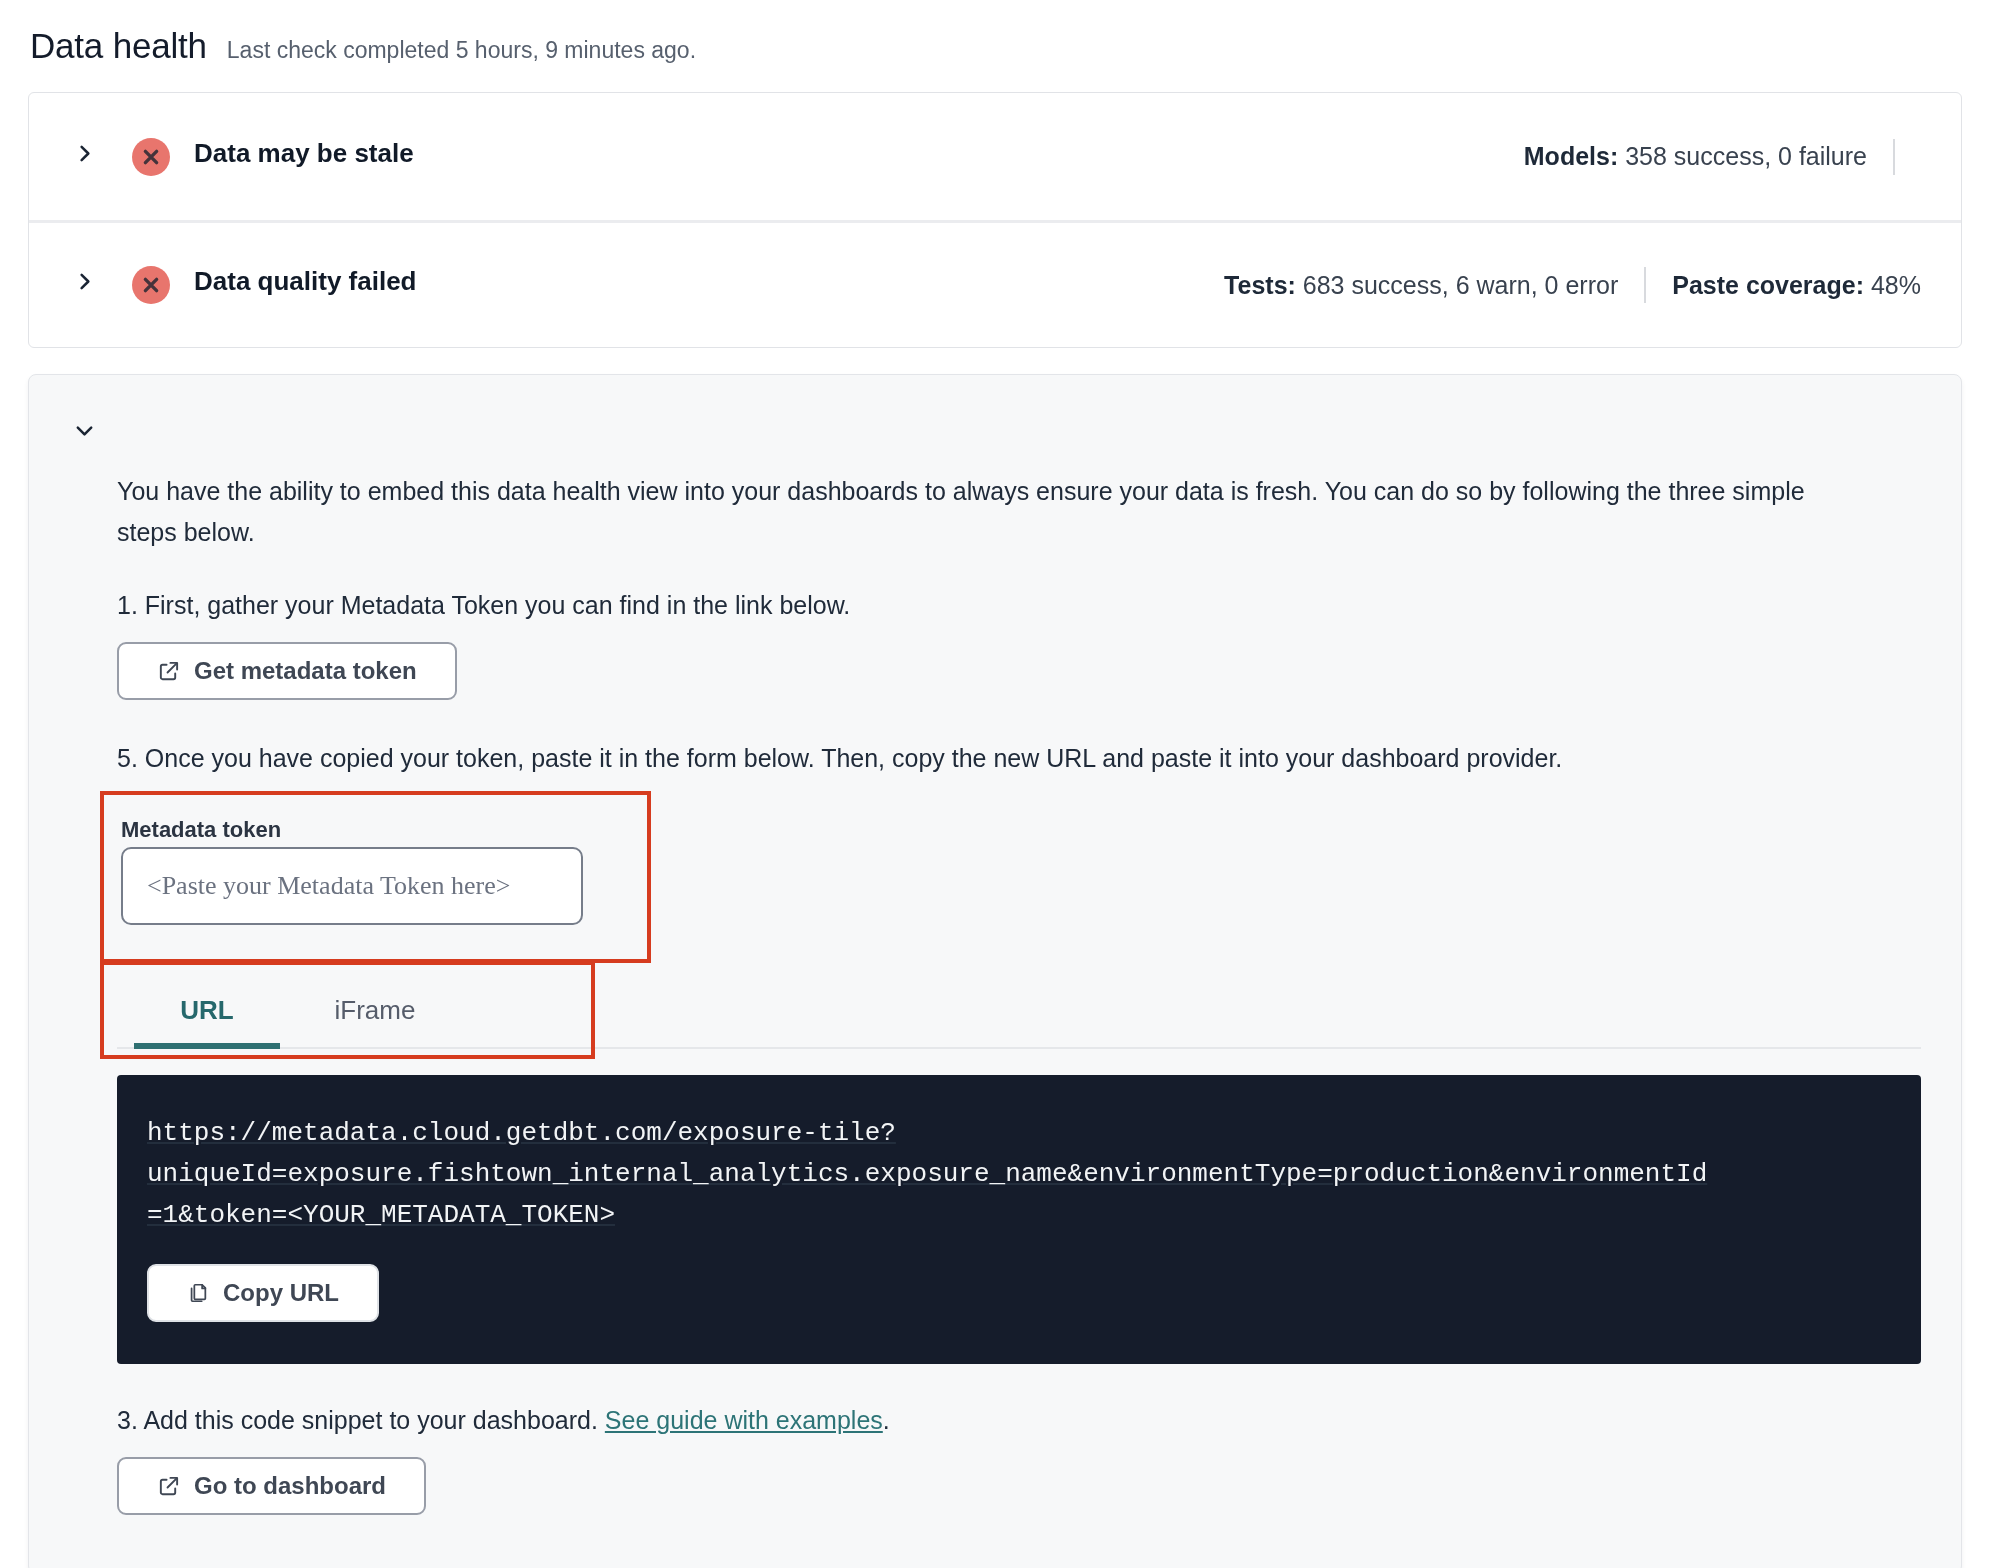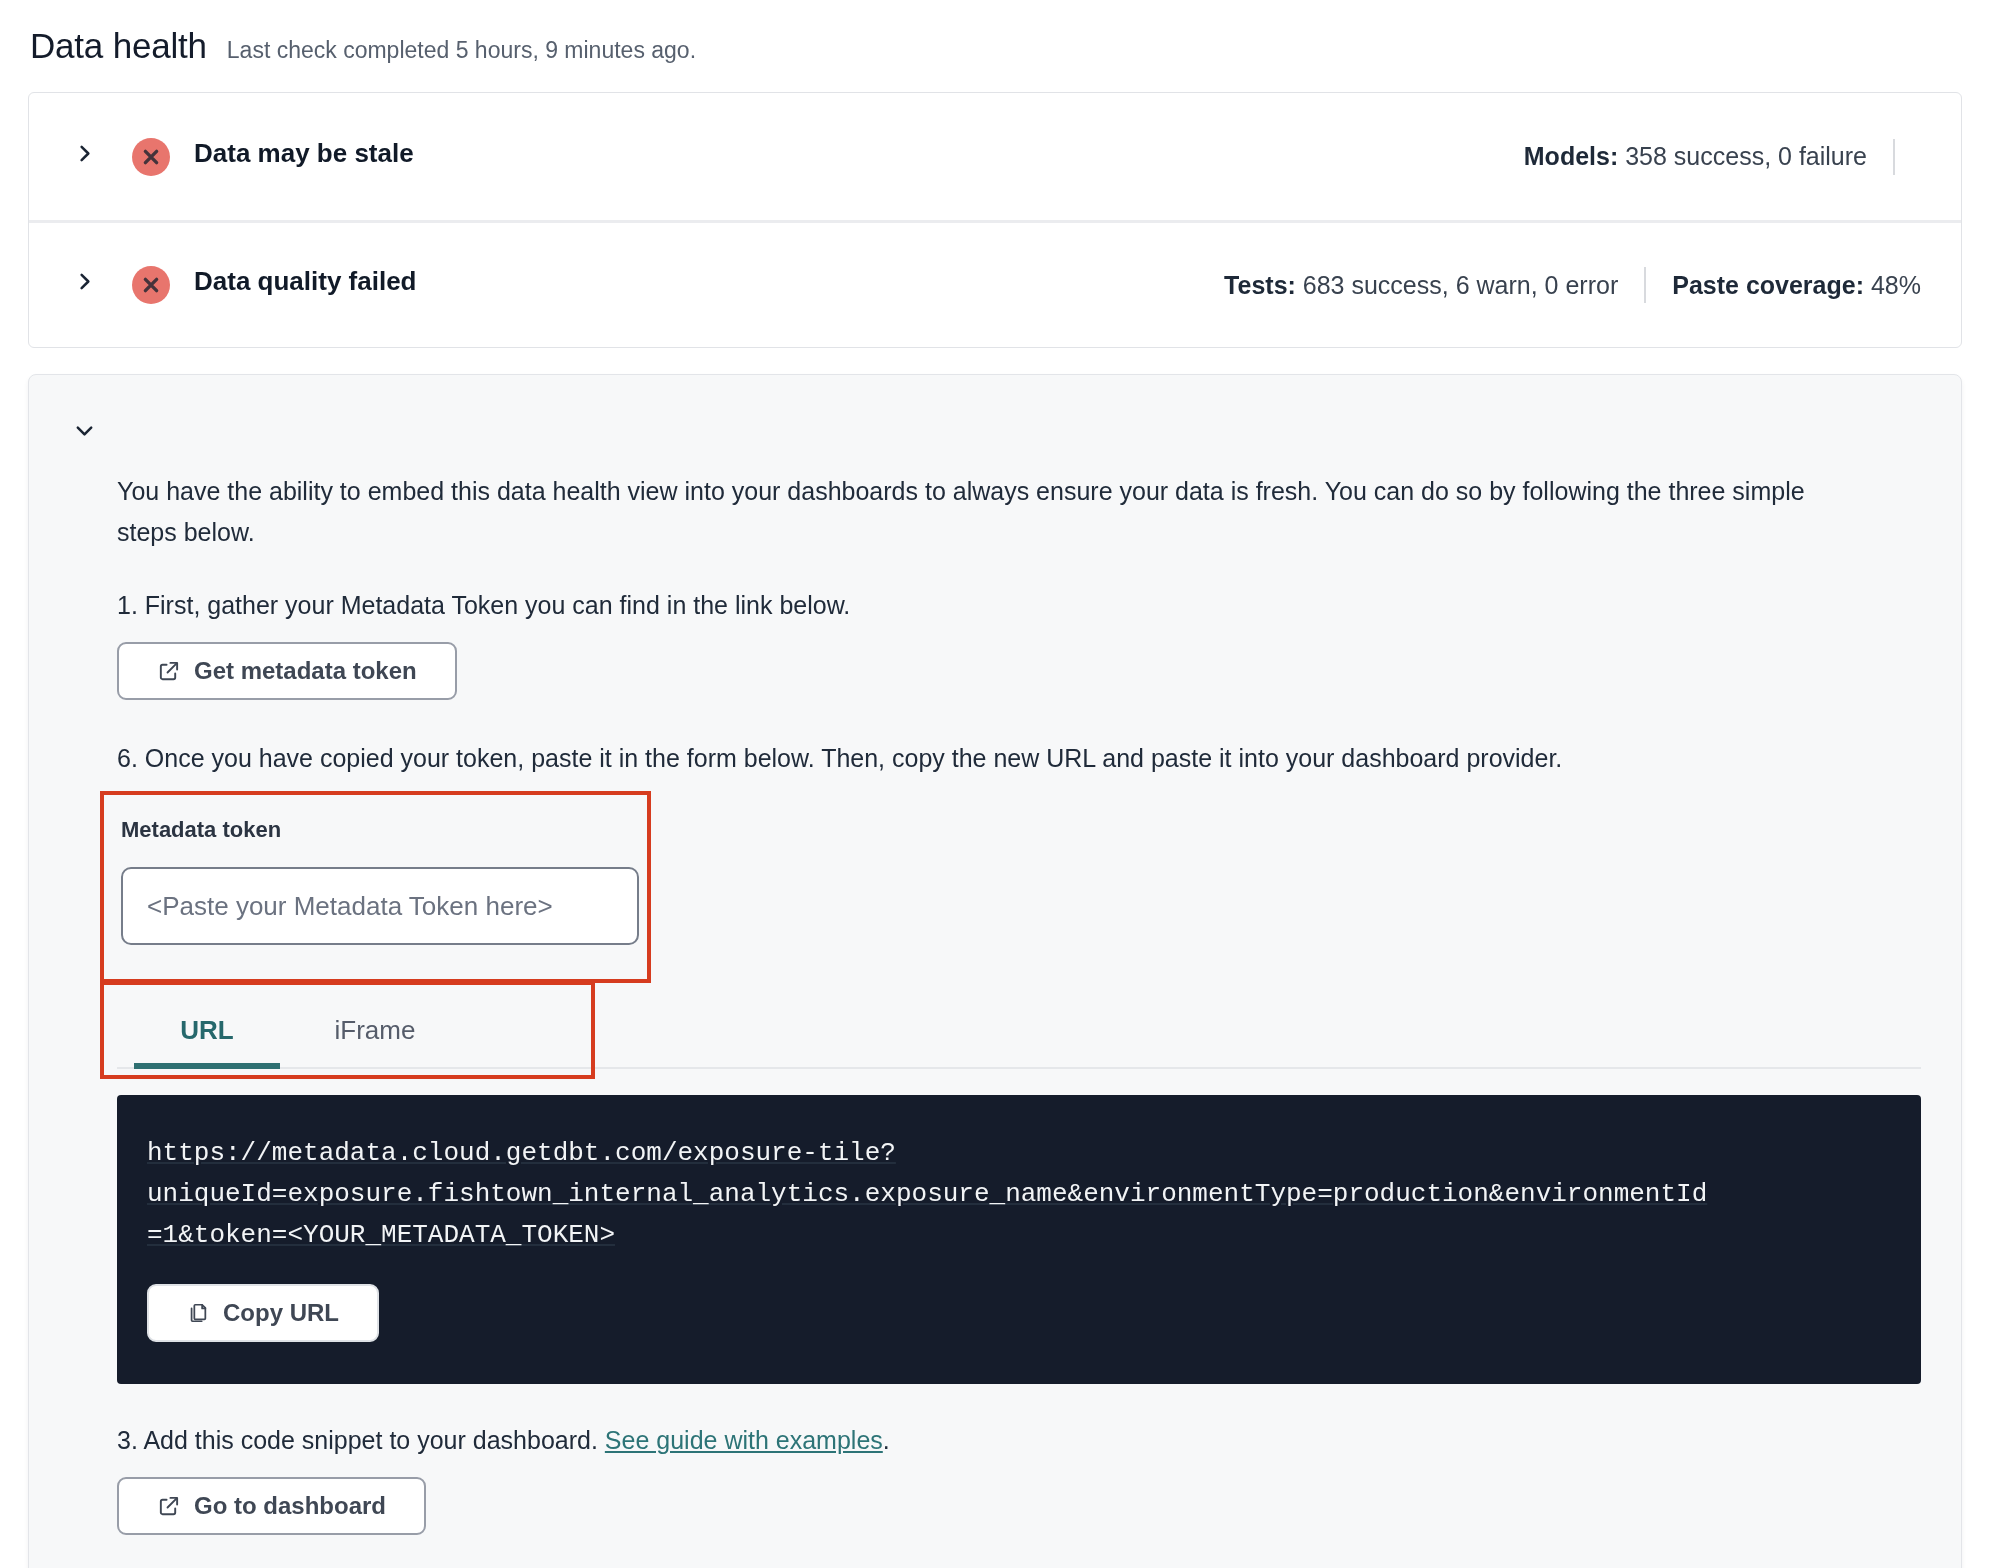--- a/index.html
+++ b/index.html
@@ -74,24 +74,24 @@
   .annotation-box {
     border: 4px solid #D63C1F;
   }
   .token-annotation {
     margin-top: 18px; margin-left: -17px;
     width: 551px;
     padding: 22px 18px 34px 17px;
   }
   .field-label { font-size: 22px; font-weight: 700; color: #2B3442; }
   .token-input {
-    margin-top: 24px; width: 518px; height: 78px;
+    margin-top: 4px; width: 462px; height: 78px;
     border: 2px solid #767D8A; border-radius: 10px;
     padding: 0 24px;
-    font-family: Liberation Sans, sans-serif;
+    font-family: Liberation Serif, serif;
     font-size: 26px; color: #232E3D; background: #fff;
     outline: none;
   }
   .token-input::placeholder { color: #6B7280; }
 
   
   .tabs-wrap { position: relative; margin-top: 10px; }
   .tabbar { display: flex; gap: 22px; padding-left: 17px; border-bottom: 2px solid #E5E7EA; }
   .tab {
     position: relative; height: 74px; width: 146px;
@@ -201,21 +201,21 @@
       <span class="ico">
         <svg viewBox="0 0 24 24" width="23" height="23" fill="none" stroke="#3F4754" stroke-width="2" stroke-linecap="round" stroke-linejoin="round">
             <path d="M10 5H5.8A1.8 1.8 0 0 0 4 6.8v11.4A1.8 1.8 0 0 0 5.8 20h11.4a1.8 1.8 0 0 0 1.8-1.8V14"></path>
             <path d="M14 3h7v7"></path>
             <path d="M20.2 3.8L11 13"></path>
           </svg>
       </span>
       <span>Get metadata token</span>
     </button>
 
-    <p class="step-text step-2">6. Once you have copied your token, paste it in the form below. Then, copy the new URL and paste it into your dashboard provider.</p>
+    <p class="step-text step-2">5. Once you have copied your token, paste it in the form below. Then, copy the new URL and paste it into your dashboard provider.</p>
 
     <div class="annotation-box token-annotation">
       <div class="field-label">Metadata token</div>
       <input class="token-input" type="text" placeholder="&lt;Paste your Metadata Token here&gt;" style="">
     </div>
 
     <div class="tabs-wrap">
       <div class="tabbar">
         <button class="tab active">URL</button>
         <button class="tab">iFrame</button>

